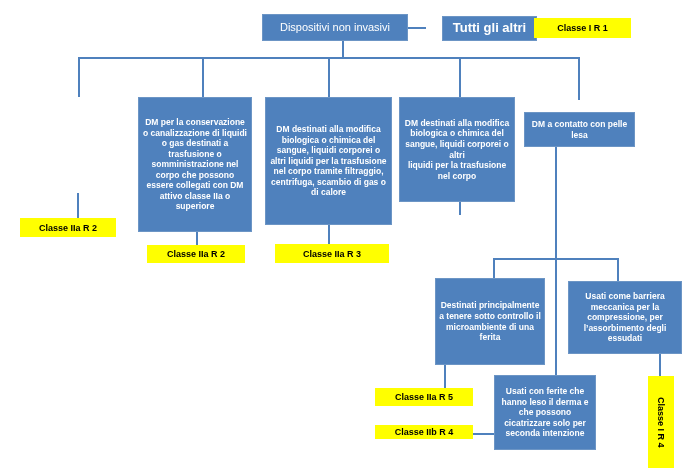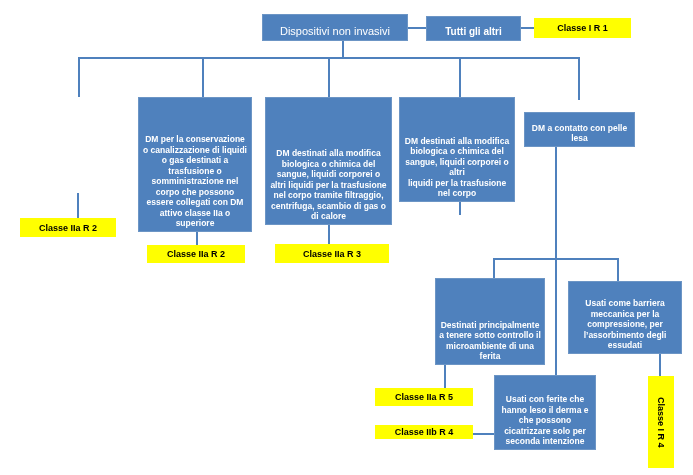--- a/index.html
+++ b/index.html
@@ -1,26 +1,26 @@
 <!DOCTYPE html>
 <html><head>
 <meta charset="utf-8">
 <style>
   html,body{margin:0;padding:0;background:#ffffff;font-family:"Liberation Sans",sans-serif;}
   .canvas{position:relative;width:693px;height:475px;background:#ffffff;overflow:hidden;}
   .line{position:absolute;background:#4f81bd;}
   .node{
     position:absolute;background:#4f81bd;border:1px solid #6c95c5;
-    color:#ffffff;display:flex;align-items:flex-end;justify-content:center;
+    color:#ffffff;display:flex;align-items:center;justify-content:center;
     text-align:center;box-sizing:border-box;padding:2px 3px;
     font-size:8.5px;line-height:1.24;font-weight:600;
   }
   .node .txt{white-space:pre-line;}
   .node.title{font-size:11px;font-weight:400;line-height:1.15;}
-  .node.mid{font-size:10px;font-weight:700;}
+  .node.mid{font-size:13px;font-weight:700;margin-left:16px;}
   .result{
     position:absolute;background:#ffff00;color:#000000;
     display:flex;align-items:center;justify-content:center;text-align:right;
     box-sizing:border-box;font-size:9px;font-weight:700;padding:1px 2px;
   }
   .result.vertical{writing-mode:vertical-rl;text-orientation:mixed;}
 </style>
 </head>
 <body>
 

